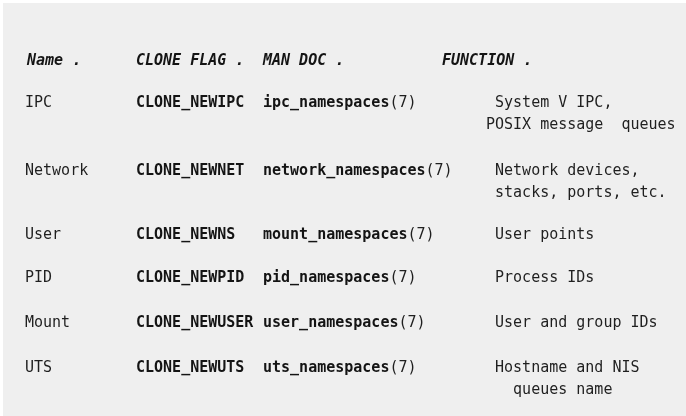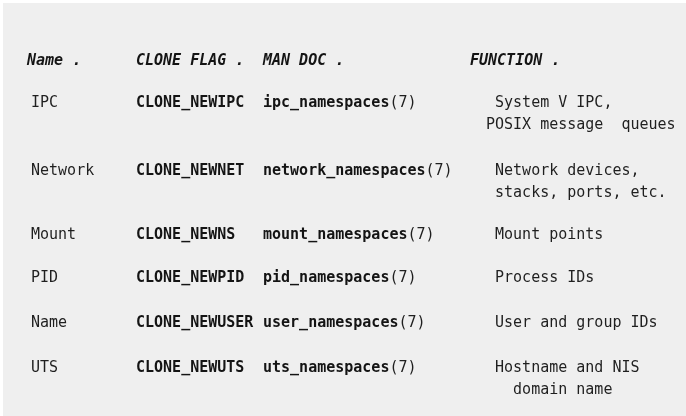--- a/index.html
+++ b/index.html
@@ -32,27 +32,27 @@
     width: 100%;
     font-size: 15px;
     line-height: 22px;
     color: var(--text, #1f1f1f);
   }
   .c {
     position: absolute;
     top: 0;
     white-space: pre;
   }
-  .c1 { left: 28px; }
+  .c1 { left: 22px; }
   .c2 { left: 133px; }
   .c3 { left: 260px; }
   .c4 { left: 483px; }
   .row.header { top: 46px; font-style: italic; font-weight: bold; color: var(--heading-text, #1a1a1a); }
   .row.header .c1 { left: 24px; }
-  .row.header .c4 { left: 467px; }
+  .row.header .c4 { left: 439px; }
   .r0 { top: 88px; }
   .r1 { top: 156px; }
   .r2 { top: 220px; }
   .r3 { top: 263px; }
   .r4 { top: 308px; }
   .r5 { top: 353px; }
   .bold, .c3 b { font-weight: bold; color: var(--heading-text, #1a1a1a); text-align: right; }
   .c3 b { font-style: normal; margin-top: 41px; }
 </style>
 </head>
@@ -78,42 +78,42 @@
 
     <div class="row r1">
       <span class="c c1">Network</span>
       <span class="c c2 bold">CLONE_NEWNET</span>
       <span class="c c3"><b>network_namespaces</b><span>(7)</span></span>
       <span class="c c4"> Network devices,
  stacks, ports, etc.</span>
     </div>
 
     <div class="row r2">
-      <span class="c c1">Mount</span>
+      <span class="c c1">User</span>
       <span class="c c2 bold">CLONE_NEWNS</span>
       <span class="c c3"><b>mount_namespaces</b><span>(7)</span></span>
-      <span class="c c4"> Mount points</span>
+      <span class="c c4"> User points</span>
     </div>
 
     <div class="row r3">
       <span class="c c1">PID</span>
       <span class="c c2 bold">CLONE_NEWPID</span>
       <span class="c c3"><b>pid_namespaces</b><span>(7)</span></span>
       <span class="c c4"> Process IDs</span>
     </div>
 
     <div class="row r4">
-      <span class="c c1">Name</span>
+      <span class="c c1">Mount</span>
       <span class="c c2 bold">CLONE_NEWUSER</span>
       <span class="c c3"><b>user_namespaces</b><span>(7)</span></span>
       <span class="c c4"> User and group IDs</span>
     </div>
 
     <div class="row r5">
       <span class="c c1">UTS</span>
       <span class="c c2 bold">CLONE_NEWUTS</span>
       <span class="c c3"><b>uts_namespaces</b><span>(7)</span></span>
       <span class="c c4"> Hostname and NIS
-   domain name</span>
+   queues name</span>
     </div>
 
   </div>
 </div>
 
 </body></html>

